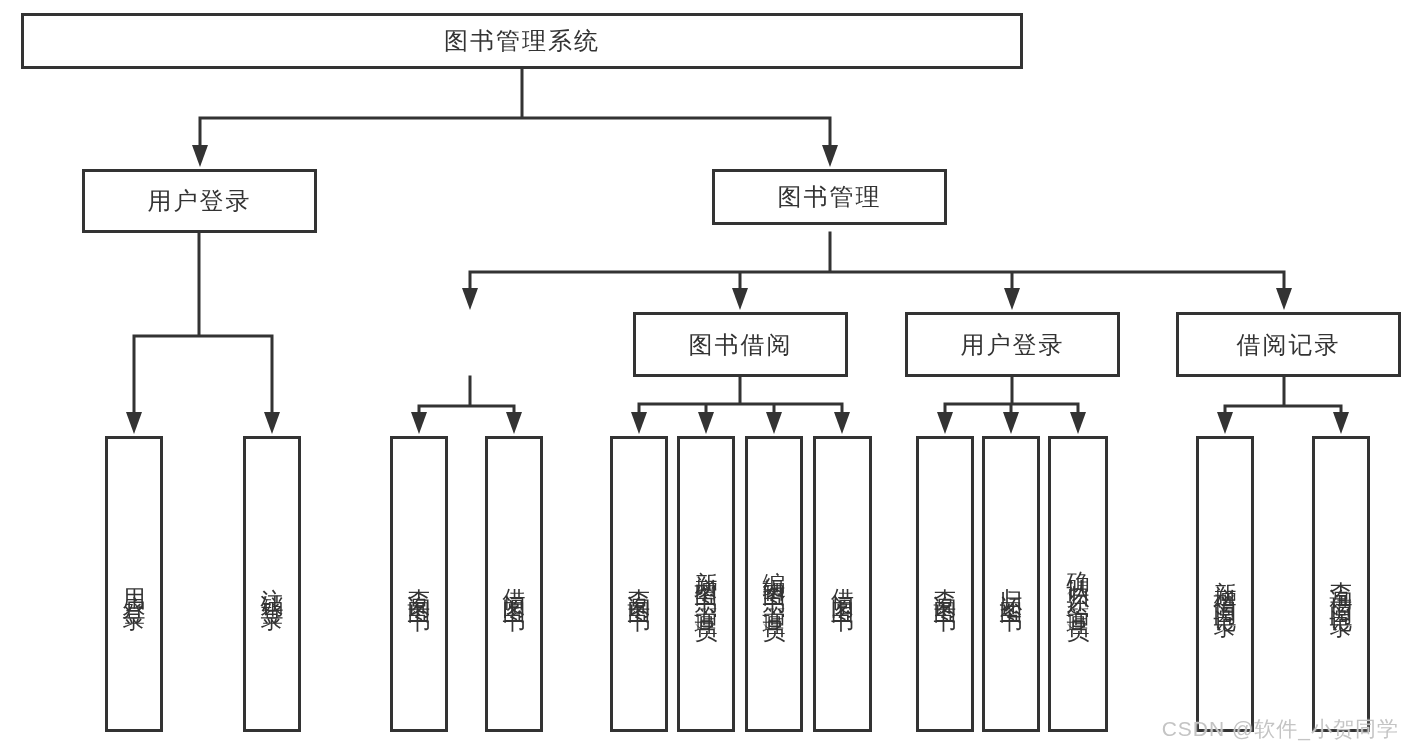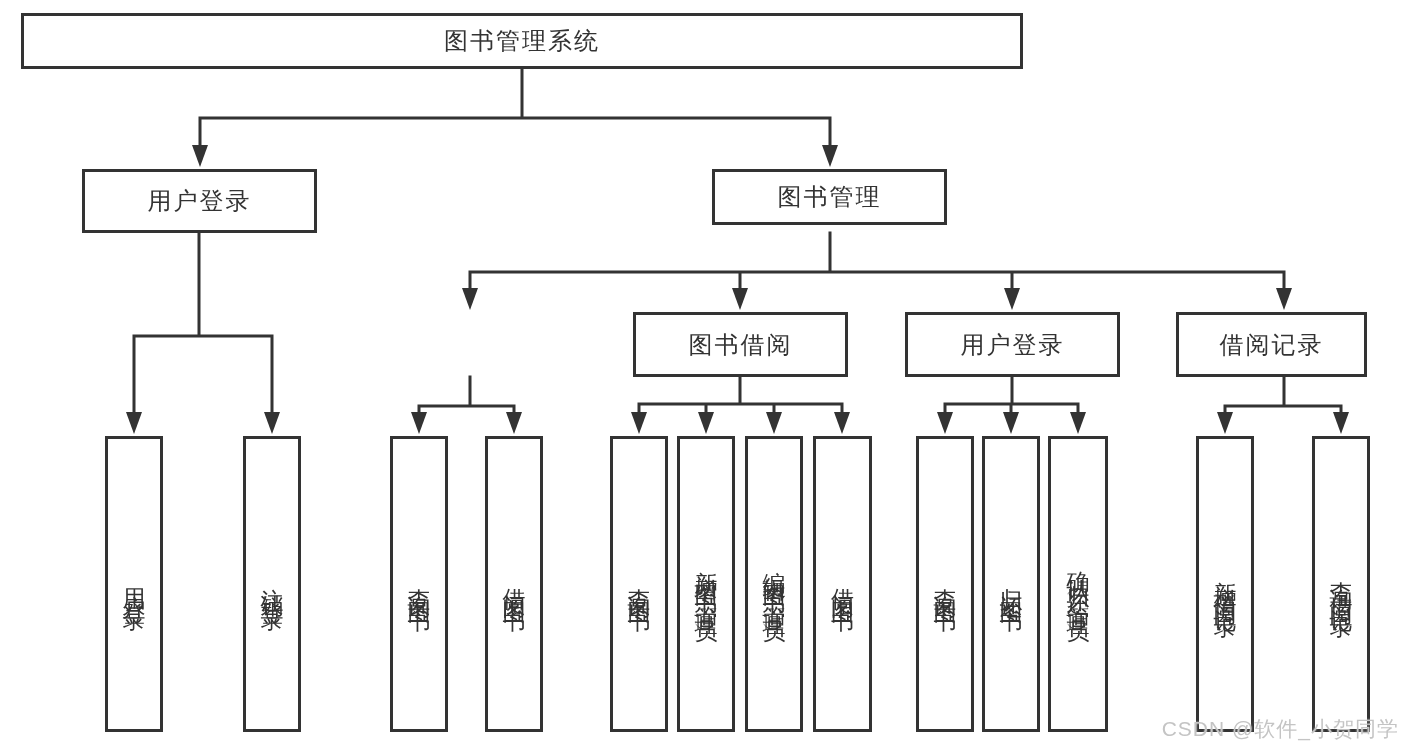--- a/index.html
+++ b/index.html
@@ -87,21 +87,21 @@
   <div class="node h" style="left:712px;top:169px;width:235px;height:56px">
     <span>图书管理</span>
   </div>
 
   <div class="node h" style="left:633px;top:312px;width:215px;height:65px">
     <span>图书借阅</span>
   </div>
   <div class="node h" style="left:905px;top:312px;width:215px;height:65px">
     <span>用户登录</span>
   </div>
-  <div class="node h" style="left:1176px;top:312px;width:191px;height:65px">
+  <div class="node h" style="left:1176px;top:312px;width:225px;height:65px">
     <span>借阅记录</span>
   </div>
 
   <div class="node v" style="left:105px;top:436px;width:58px;height:296px">
     <span>用户登录</span>
   </div>
   <div class="node v" style="left:243px;top:436px;width:58px;height:296px">
     <span>注销登录</span>
   </div>
 

